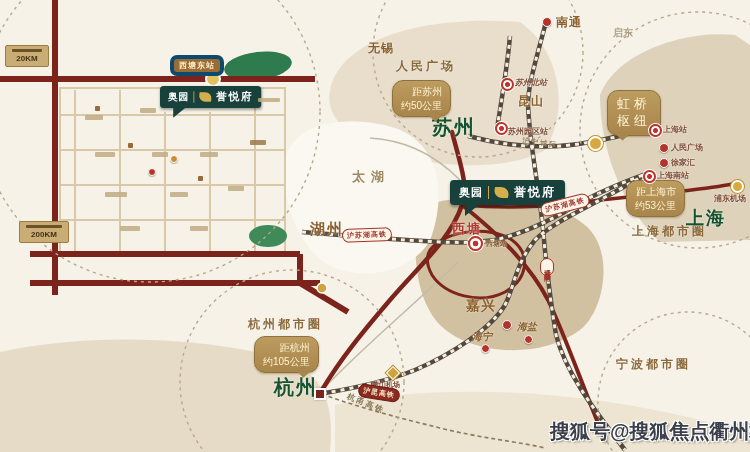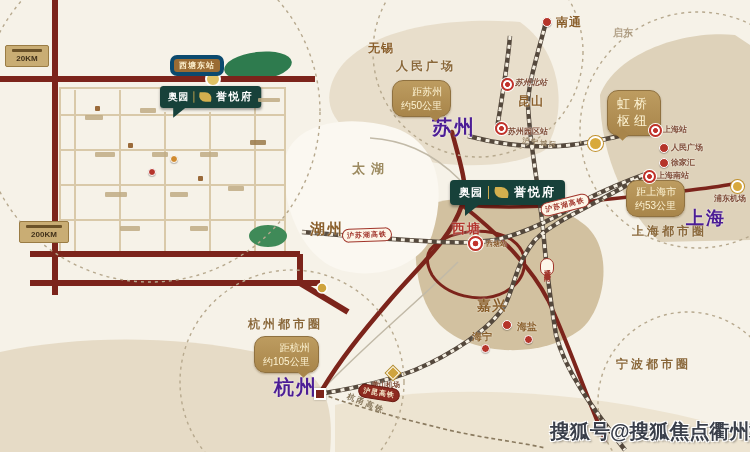--- a/index.html
+++ b/index.html
@@ -2,24 +2,24 @@
 <html><head>
 <meta charset="utf-8">
 <style>
   html,body{margin:0;padding:0;background:#e8e8e8;}
   #stage{position:relative;width:750px;height:452px;overflow:hidden;
     background:#f6f2e8;font-family:"Liberation Sans","DejaVu Sans",sans-serif;}
   #mapsvg{position:absolute;left:0;top:0;}
   .abs{position:absolute;}
   
   .city{color:#8a5f2b;font-weight:bold;text-shadow:0 0 2px rgba(255,255,255,.8);white-space:nowrap;}
-  .city-lg{font-size:20px;letter-spacing:2px;color:#4c1d95;}
+  .city-lg{font-size:20px;letter-spacing:2px;color:#14532d;}
   .city-md{font-size:14px;letter-spacing:1px;}
   .city-sm{font-size:12px;letter-spacing:1px;}
-  .city-xs{font-size:10px;}
+  .city-xs{font-size:10px;font-style:italic;}
   .city-faint{color:#b09f85;font-weight:bold;font-size:10px;}
   .water{color:#9c8a60;font-weight:bold;font-size:13px;letter-spacing:6px;}
   
   .metro{color:#8a683a;font-weight:bold;font-size:12px;letter-spacing:3px;white-space:nowrap;text-shadow:0 0 2px rgba(255,255,255,.7);}
   
   .callout{background:linear-gradient(#bd9c60,#a8854a);border:1px solid #8f7140;border-radius:11px;
     color:#fdf3d2;text-align:right;padding:4px 8px;line-height:1.35;font-size:10px;font-weight:normal;
     box-shadow:0 1px 2px rgba(90,60,20,.35);white-space:nowrap;}
   .callout .tail{position:absolute;width:9px;height:9px;background:#a8854a;transform:rotate(45deg);}
   .tail-br{right:10px;bottom:-4px;}
@@ -184,24 +184,24 @@
   <div class="abs metro" style="left:632px;top:223px;">上海都市圈</div>
   <div class="abs metro" style="left:248px;top:316px;">杭州都市圈</div>
   <div class="abs metro" style="left:616px;top:356px;">宁波都市圈</div>
 
   <div class="abs city city-sm" style="left:368px;top:40px;">无锡</div>
   <div class="abs st-dot" style="left:542px;top:17px;"></div>
   <div class="abs city city-sm" style="left:556px;top:14px;">南通</div>
   <div class="abs city-faint" style="left:613px;top:26px;">启东</div>
   <div class="abs city city-sm" style="left:518px;top:93px;">昆山</div>
   <div class="abs city city-lg" style="left:432px;top:114px;">苏州</div>
-  <div class="abs water" style="left:352px;top:160px;">太湖</div>
+  <div class="abs water" style="left:352px;top:168px;">太湖</div>
   <div class="abs city" style="left:310px;top:220px;font-size:15px;letter-spacing:2px;">湖州</div>
   <div class="abs city city-lg" style="left:686px;top:206px;font-size:18px;">上海</div>
-  <div class="abs city city-md" style="left:477px;top:297px;">嘉兴</div>
+  <div class="abs city city-md" style="left:466px;top:297px;">嘉兴</div>
   <div class="abs st-dot" style="left:502px;top:320px;"></div>
   <div class="abs city city-xs" style="left:472px;top:330px;">海宁</div>
   <div class="abs st-dot" style="left:481px;top:344px;width:7px;height:7px;"></div>
   <div class="abs city city-xs" style="left:517px;top:320px;">海盐</div>
   <div class="abs st-dot" style="left:524px;top:335px;width:7px;height:7px;"></div>
   <div class="abs city city-lg" style="left:274px;top:374px;">杭州</div>
   <div class="abs sq-station" style="left:314px;top:388px;"></div>
 
   <div class="abs callout" style="left:392px;top:80px;">
     <div>距苏州</div>

